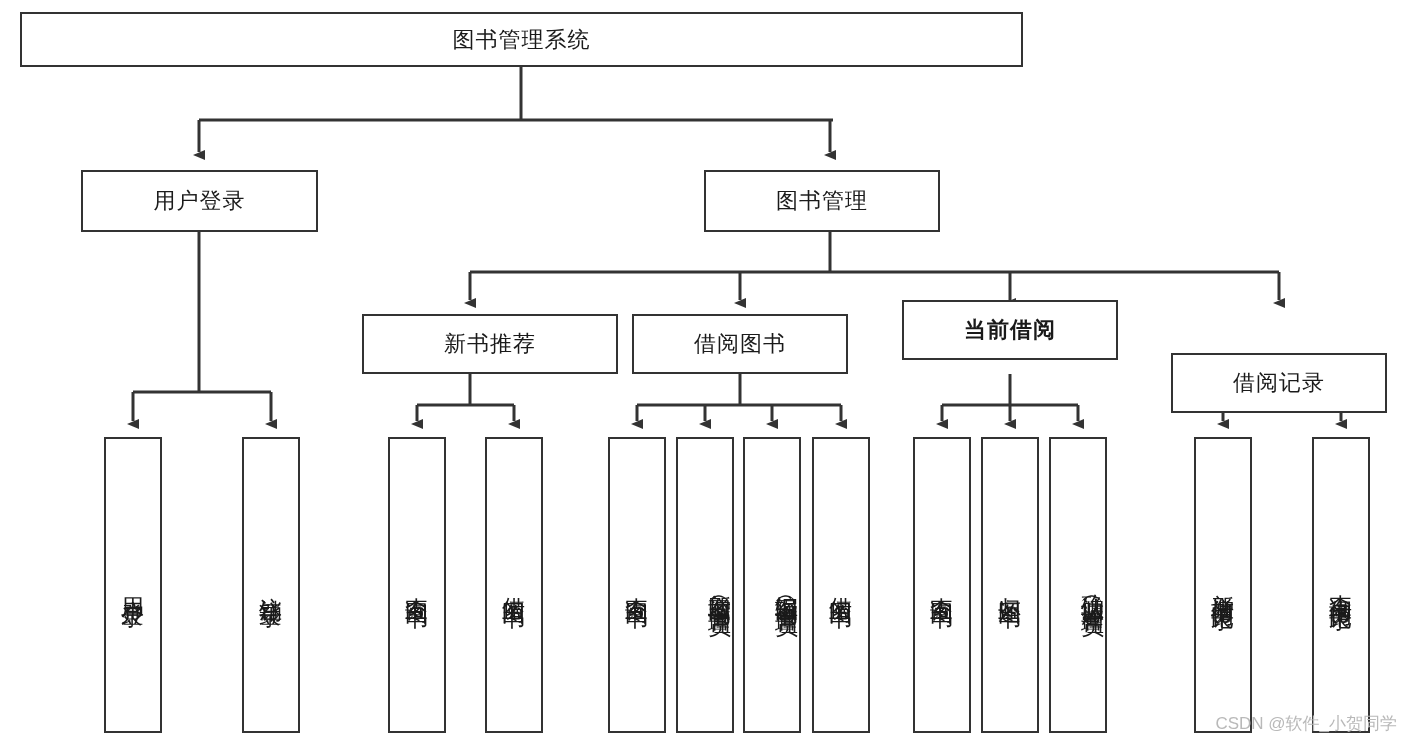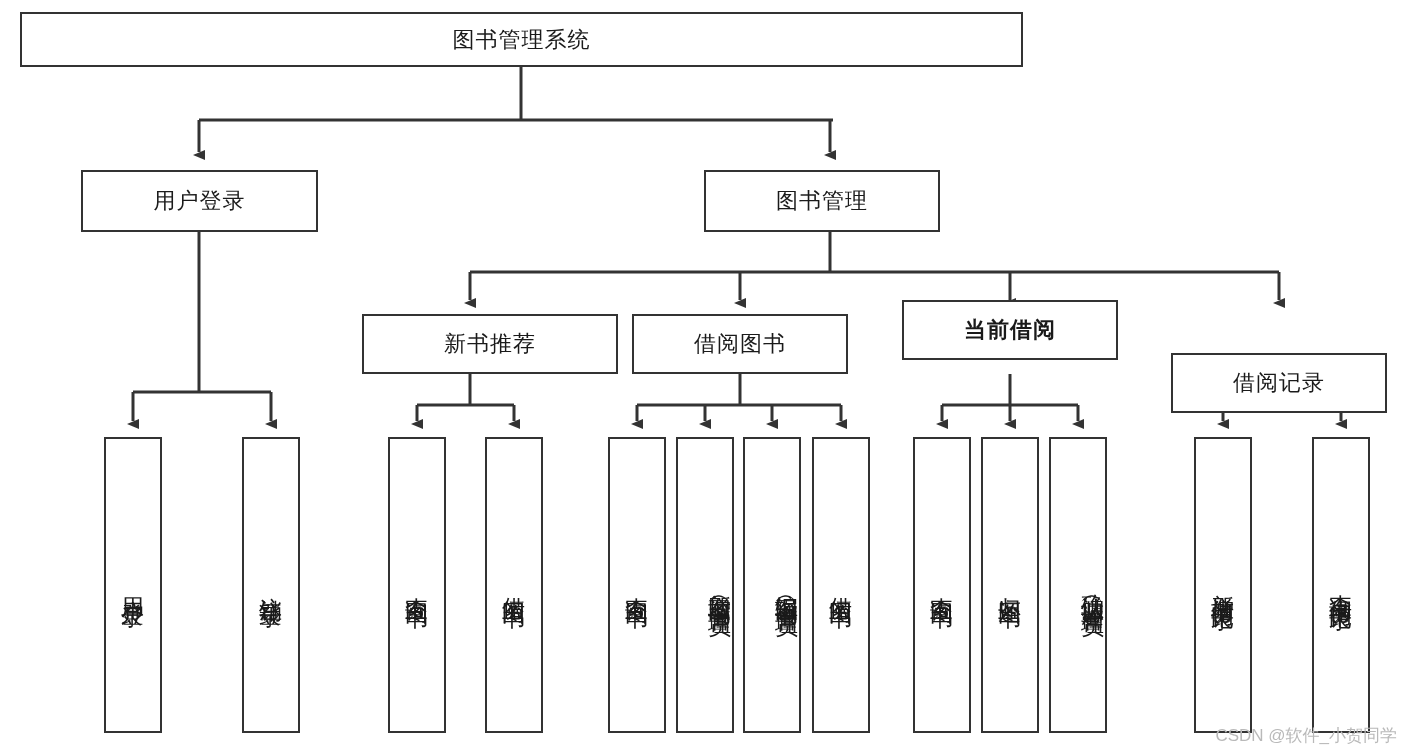--- a/index.html
+++ b/index.html
@@ -34,21 +34,21 @@
     letter-spacing:3px;
     align-items:flex-start;
     justify-content:center;
     padding-top:8px;
   }
   .node.v.mid{align-items:center;padding-top:0;}
   .node .lbl{display:block;line-height:1.05;}
 
   #watermark{
     position:absolute;
-    right:8px;bottom:0;
+    right:8px;bottom:12px;
     font-size:17px;
     color:#b9b9b9;
     z-index:3;
     white-space:nowrap;
     margin-left:28px;
   }
 </style>
 </head>
 <body>
 

